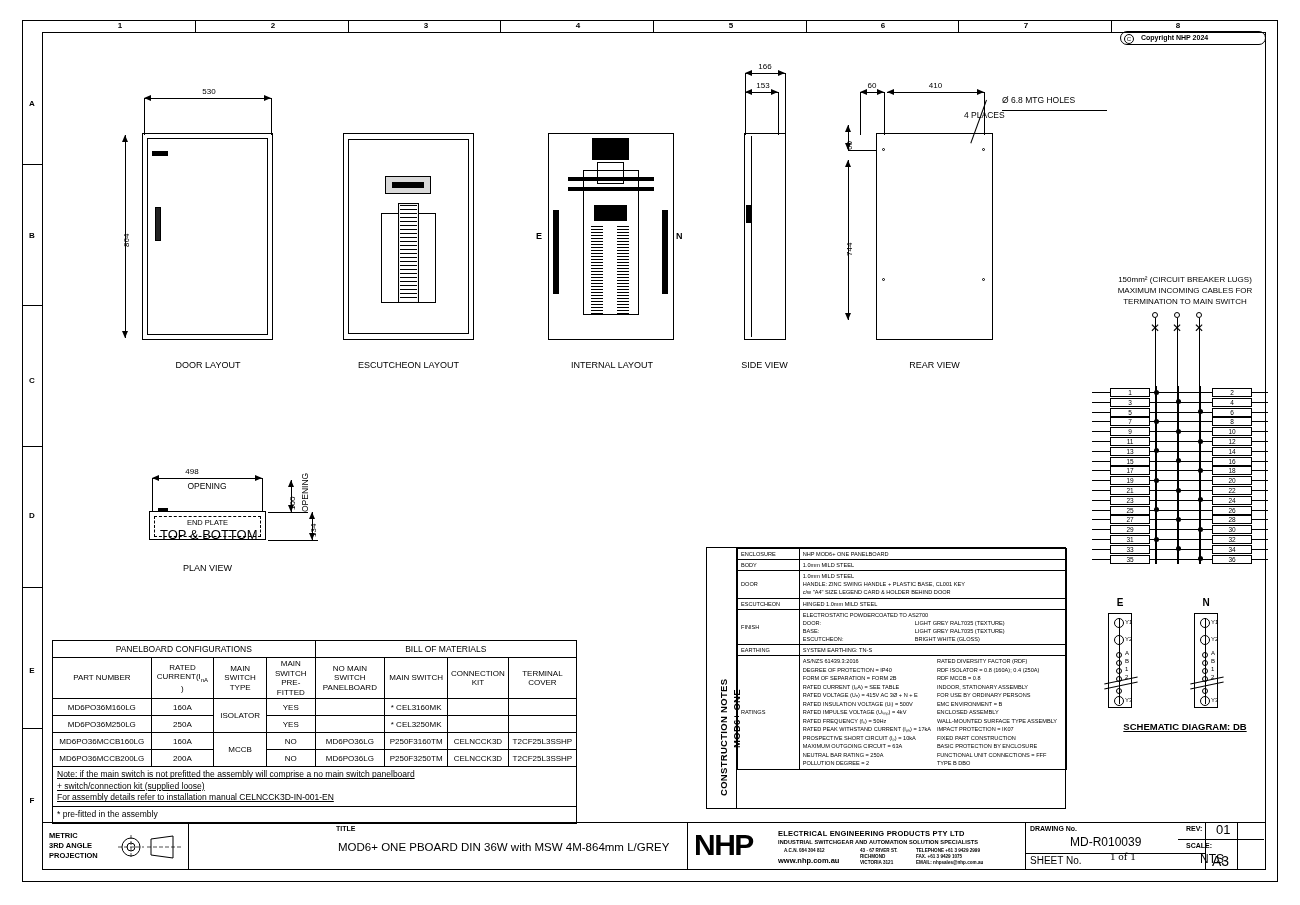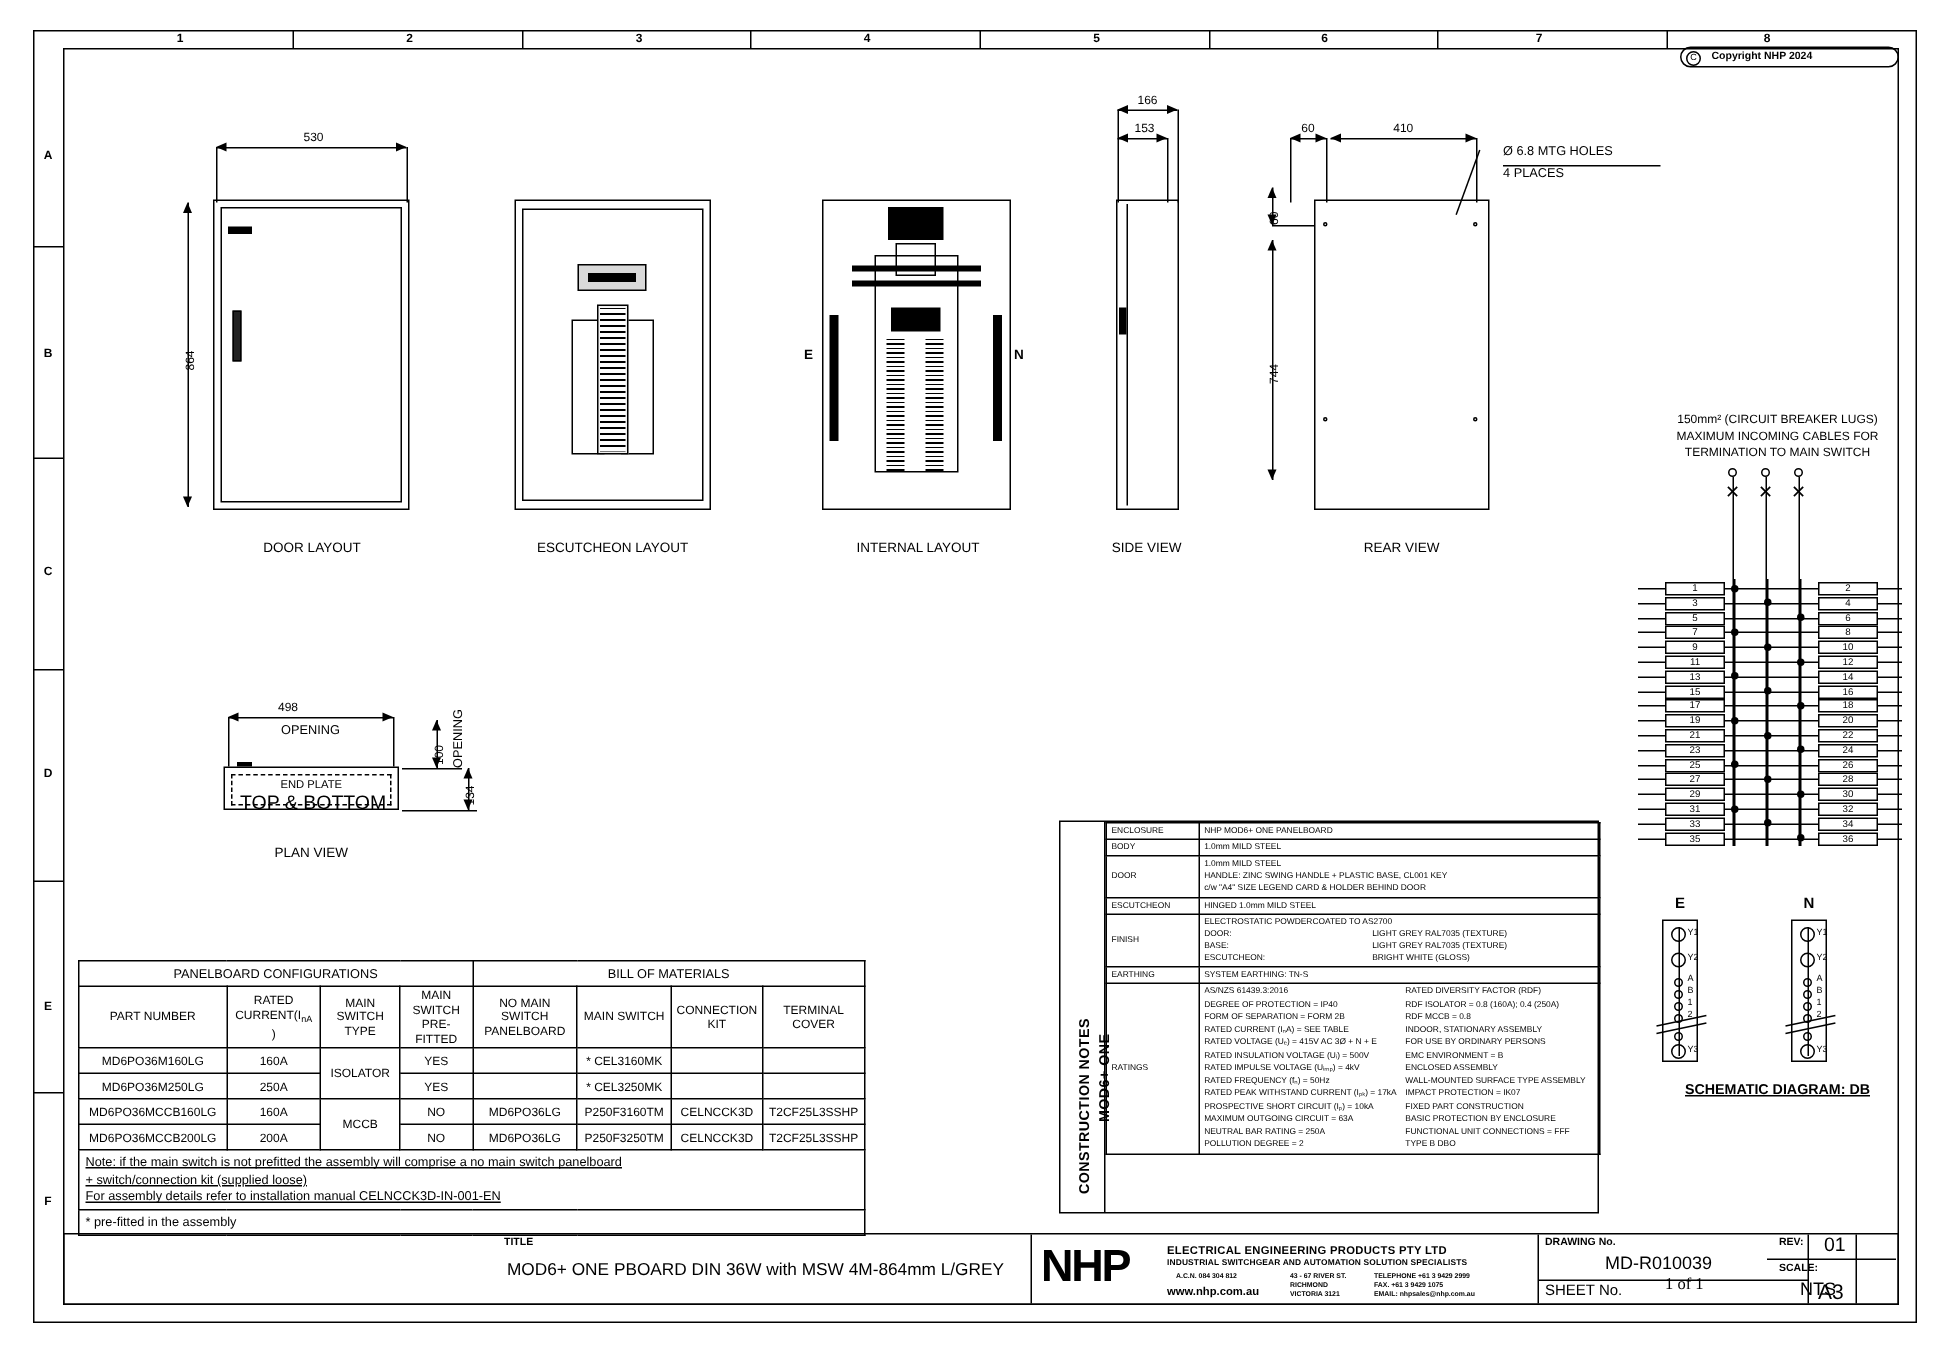--- a/index.html
+++ b/index.html
@@ -244,21 +244,21 @@
 
     <div class="box2" style="left:876px; top:133px; width:117px; height:207px;"></div>
     <div class="circ-o" style="left:882px; top:148px; width:3px; height:3px;"></div>
     <div class="circ-o" style="left:982px; top:148px; width:3px; height:3px;"></div>
     <div class="circ-o" style="left:882px; top:278px; width:3px; height:3px;"></div>
     <div class="circ-o" style="left:982px; top:278px; width:3px; height:3px;"></div>
 
     <div class="ln" style="left:986px; top:100px; width:1px; height:46px; transform:rotate(20deg); transform-origin:top;"></div>
     <div class="ln hl" style="left:1002px; top:110px; width:105px;"></div>
     <div class="t" style="left:1002px; top:96px; font-size:8.5px;">Ø 6.8 MTG HOLES</div>
-    <div class="t" style="left:1002px; top:111px; font-size:8.5px;">4 PLACES</div>
+    <div class="t" style="left:964px; top:111px; font-size:8.5px;">4 PLACES</div>
     <div class="t c b" style="left:882px; top:360px; width:105px; font-size:9px; font-weight:normal;">REAR VIEW</div>
   </div>
 
   <div>
     <div class="dim-h" style="left:152px; top:478px; width:110px;"></div>
     <div class="t c" style="left:162px; top:467px; width:60px;">498</div>
     <div class="t c" style="left:172px; top:482px; width:70px; font-size:8.5px;">OPENING</div>
     <div class="ext" style="left:152px; top:478px; width:1px; height:33px;"></div>
     <div class="ext" style="left:262px; top:478px; width:1px; height:33px;"></div>
 
@@ -632,20 +632,33 @@
                 </div>
               </div>
         </td>
       </tr>
     </tbody>
       </table>
   </div>
 
   <div id="titleblock">
 
+    <div class="cell" style="left:0; width:146px;">
+      <div class="t" style="left:6px; top:9px; font-size:7.5px; font-weight:bold;">METRIC</div>
+      <div class="t" style="left:6px; top:19px; font-size:7.5px; font-weight:bold;">3RD ANGLE</div>
+      <div class="t" style="left:6px; top:29px; font-size:7.5px; font-weight:bold;">PROJECTION</div>
+      <svg style="position:absolute; left:72px; top:10px;" width="70" height="28" viewBox="0 0 70 28">
+        <circle cx="16" cy="14" r="9" fill="none" stroke="#000" stroke-width="1"></circle>
+        <circle cx="16" cy="14" r="4" fill="none" stroke="#000" stroke-width="1"></circle>
+        <line x1="3" y1="14" x2="29" y2="14" stroke="#000" stroke-width=".7" stroke-dasharray="4,2"></line>
+        <line x1="16" y1="2" x2="16" y2="26" stroke="#000" stroke-width=".7" stroke-dasharray="4,2"></line>
+        <polygon points="36,6 58,3 58,25 36,22" fill="none" stroke="#000" stroke-width="1"></polygon>
+        <line x1="32" y1="14" x2="66" y2="14" stroke="#000" stroke-width=".7" stroke-dasharray="4,2"></line>
+      </svg>
+    </div>
 
 
     <div class="cell" style="left:289px; width:356px;">
       <span class="tb-lab">TITLE</span>
       <span class="tb-val" style="left:6px; top:18px; font-size:11.5px;">MOD6+ ONE PBOARD DIN 36W with MSW 4M-864mm L/GREY</span>
     </div>
 
     <div class="cell" style="left:645px; width:338px;">
       <span class="nhp-logo" style="position:absolute; left:6px; top:5px;">NHP</span>
       <span class="nhp-l1" style="position:absolute; left:90px; top:6px;">ELECTRICAL ENGINEERING PRODUCTS PTY LTD</span>

